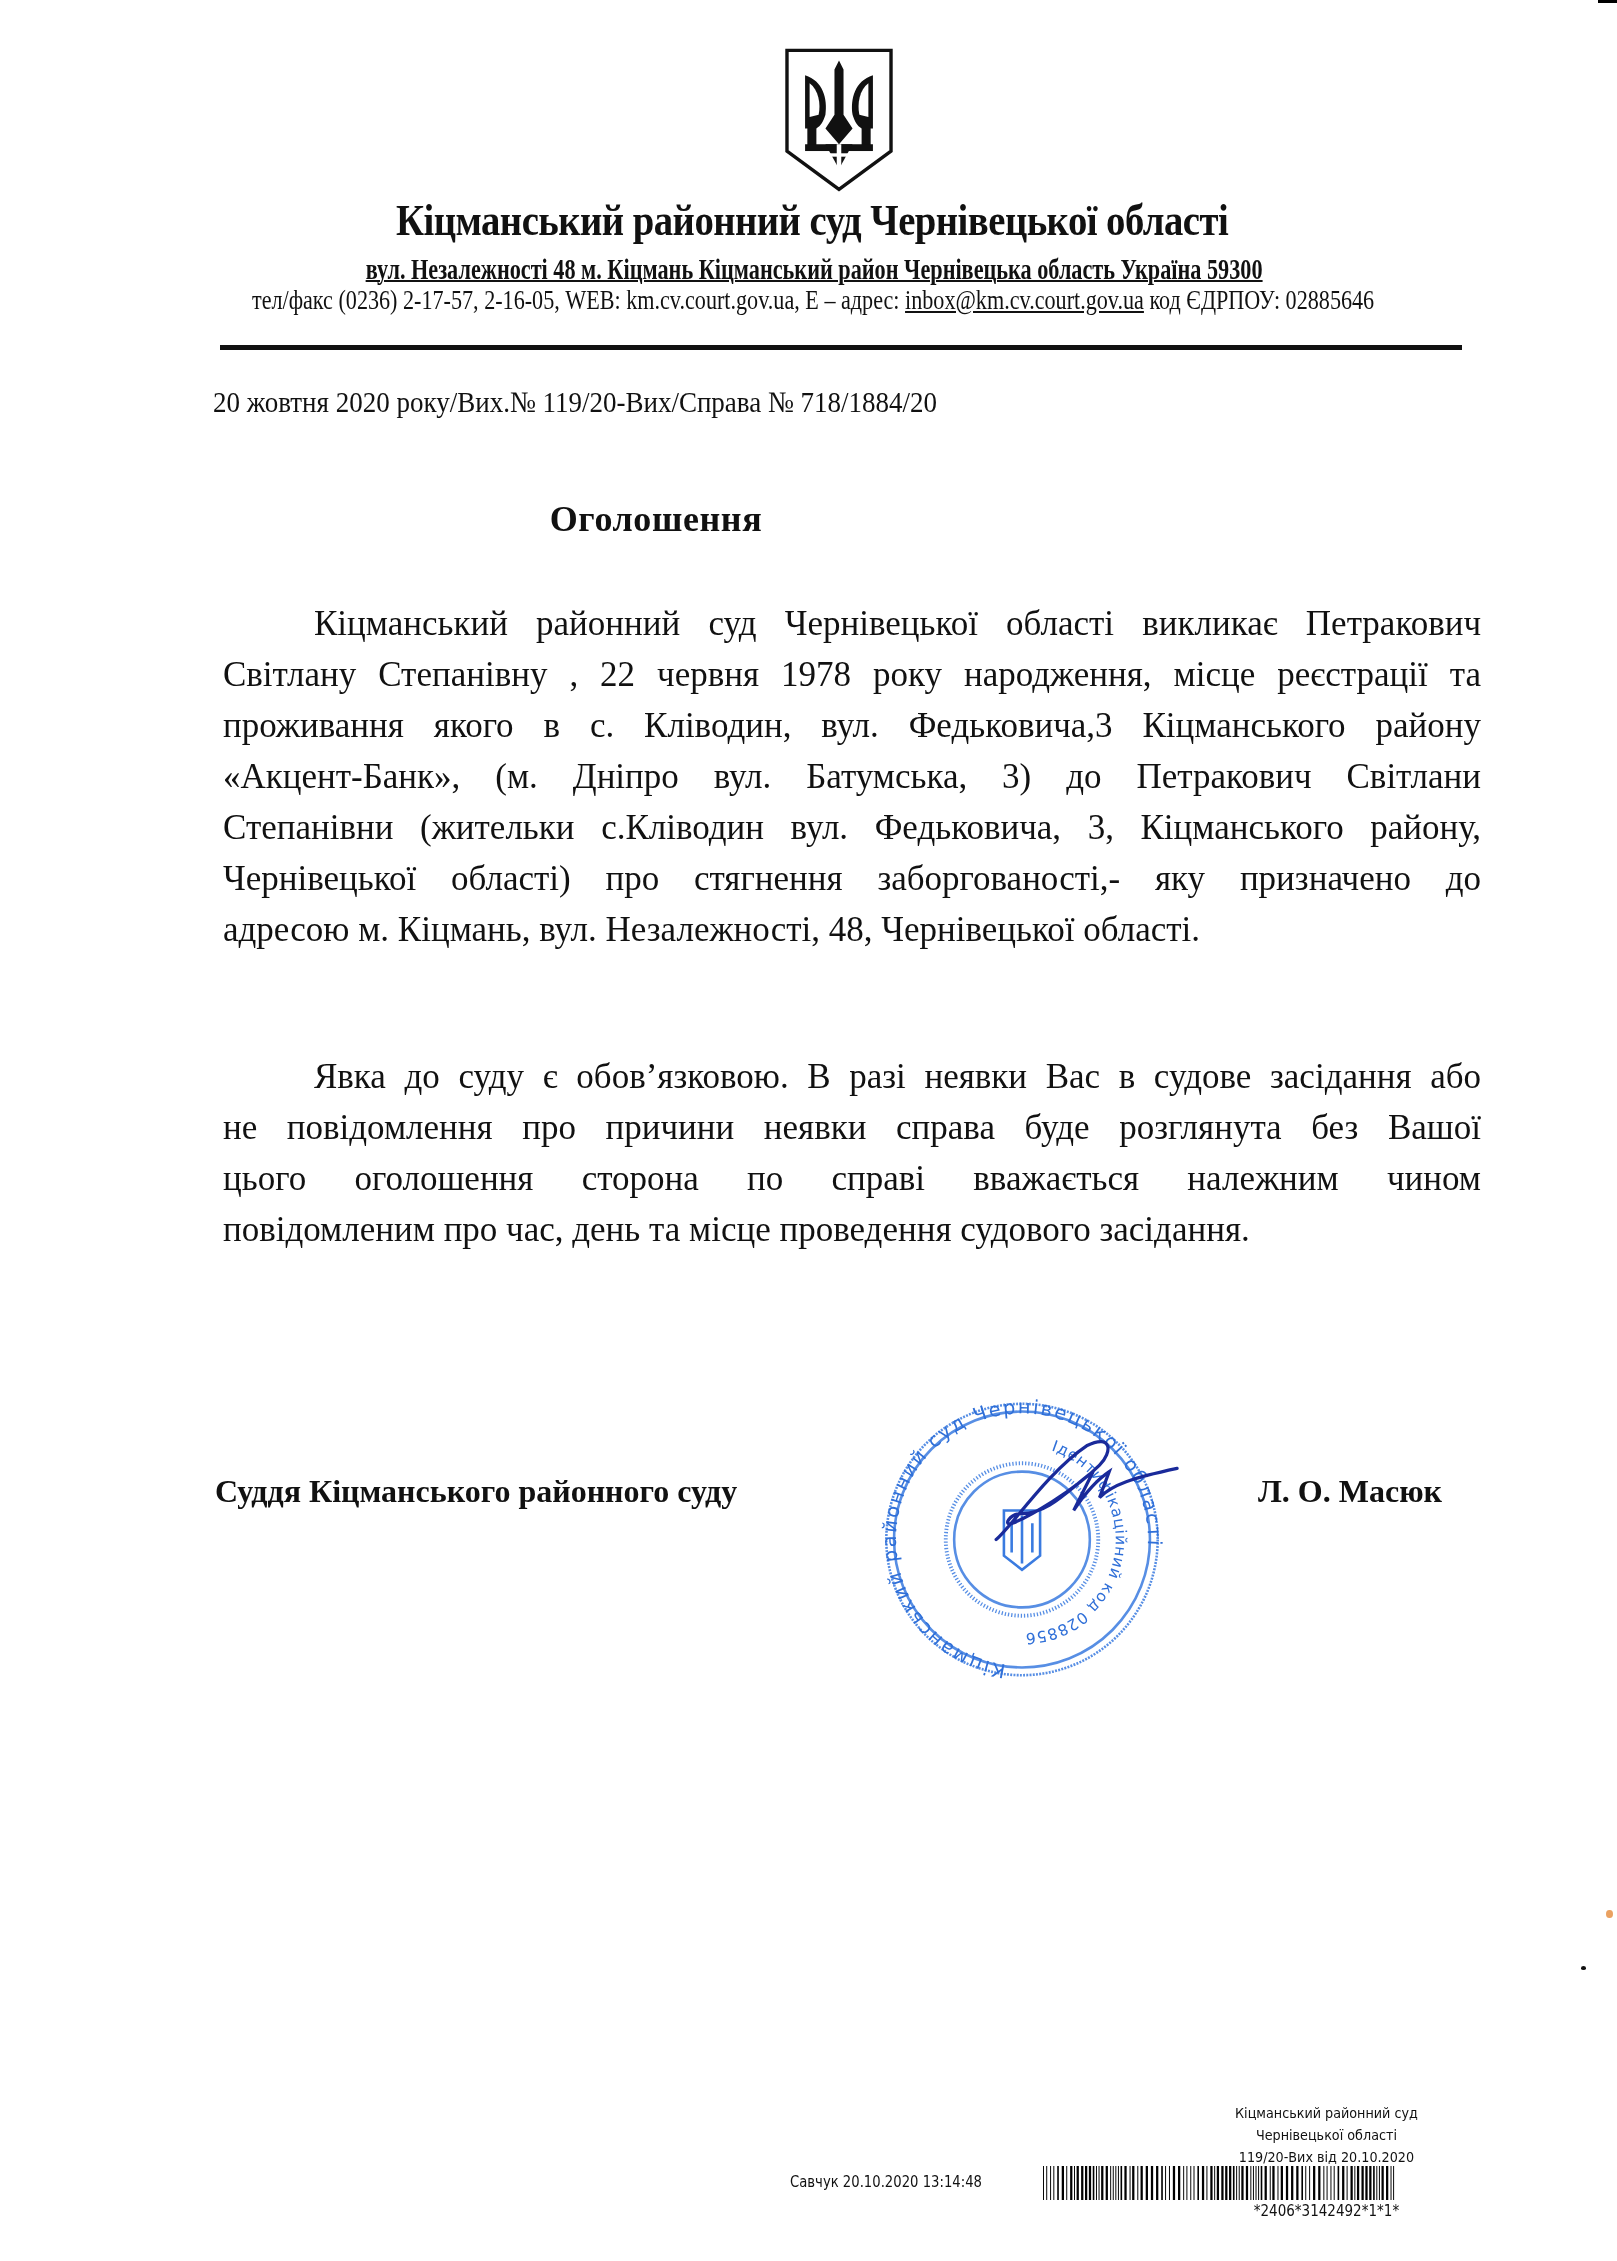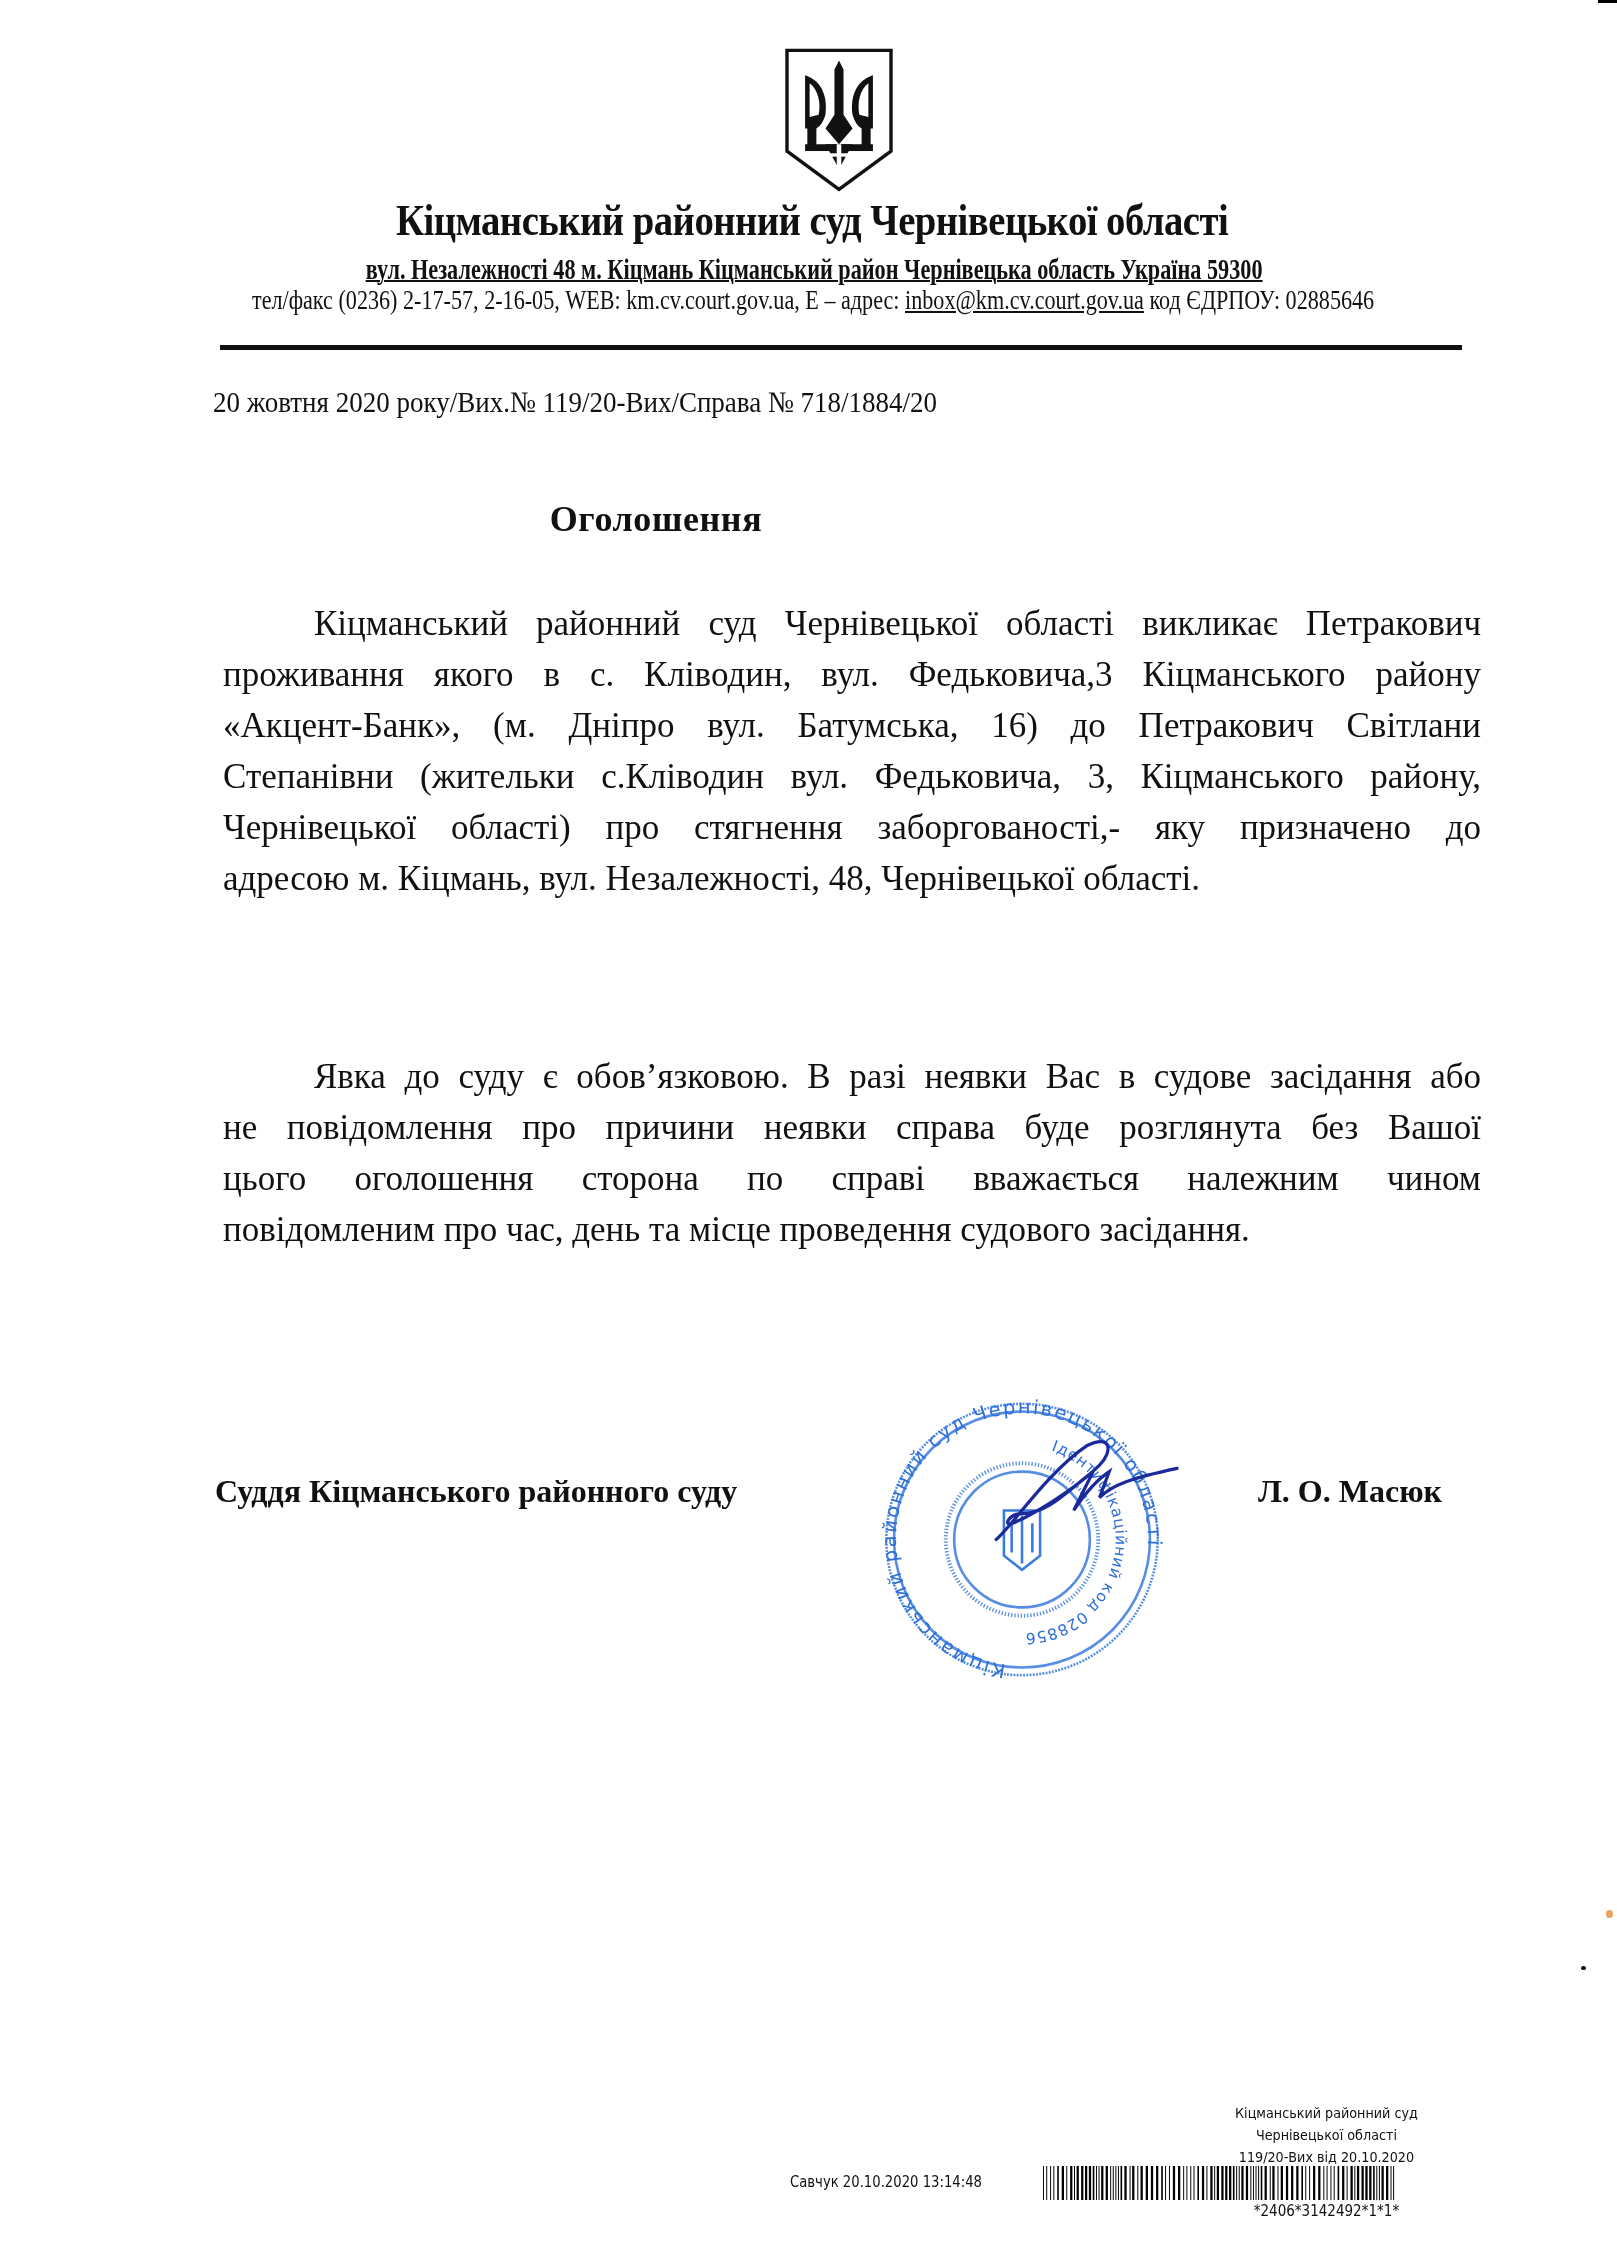--- a/index.html
+++ b/index.html
@@ -112,22 +112,23 @@
   <span>тел/факс (0236) 2-17-57, 2-16-05, WEB: km.cv.court.gov.ua, E – адрес: </span><span class="email">inbox@km.cv.court.gov.ua</span><span> код  ЄДРПОУ: 02885646</span>
 </div>
 <div class="abs header-rule"></div>
 
 <div class="abs outgoing">20 жовтня 2020 року/Вих.№  119/20-Вих/Справа №  718/1884/20</div>
 
 <div class="abs notice-title">Оголошення</div>
 
 <div class="abs para para1">
   <span class="line indent"><span class="inner">Кіцманський районний суд Чернівецької області викликає Петракович</span></span>
+  <span class="line"><span class="inner">Світлану Степанівну , 22 червня 1978 року народження,  місце реєстрації та</span></span>
   <span class="line"><span class="inner">проживання якого в с. Кліводин, вул. Федьковича,3 Кіцманського району</span></span>
-  <span class="line"><span class="inner">«Акцент-Банк», (м. Дніпро вул. Батумська, 16) до Петракович Світлани</span></span>
+  <span class="line"><span class="inner">«Акцент-Банк», (м. Дніпро вул. Батумська, 3) до Петракович Світлани</span></span>
   <span class="line"><span class="inner">Степанівни (жительки с.Кліводин вул. Федьковича, 3, Кіцманського району,</span></span>
   <span class="line"><span class="inner">Чернівецької області)  про стягнення заборгованості,- яку призначено до</span></span>
   <span class="line last"><span>адресою м. Кіцмань, вул. Незалежності, 48, Чернівецької області.</span></span>
 </div>
 
 <div class="abs para para2">
   <span class="line indent"><span class="inner">Явка до суду є обов’язковою.  В разі неявки Вас в судове засідання або</span></span>
   <span class="line"><span class="inner">не повідомлення про причини неявки справа буде розглянута без Вашої</span></span>
   <span class="line"><span class="inner">цього оголошення сторона по справі вважається належним чином</span></span>
   <span class="line last"><span>повідомленим про час, день та місце проведення судового засідання.</span></span>

